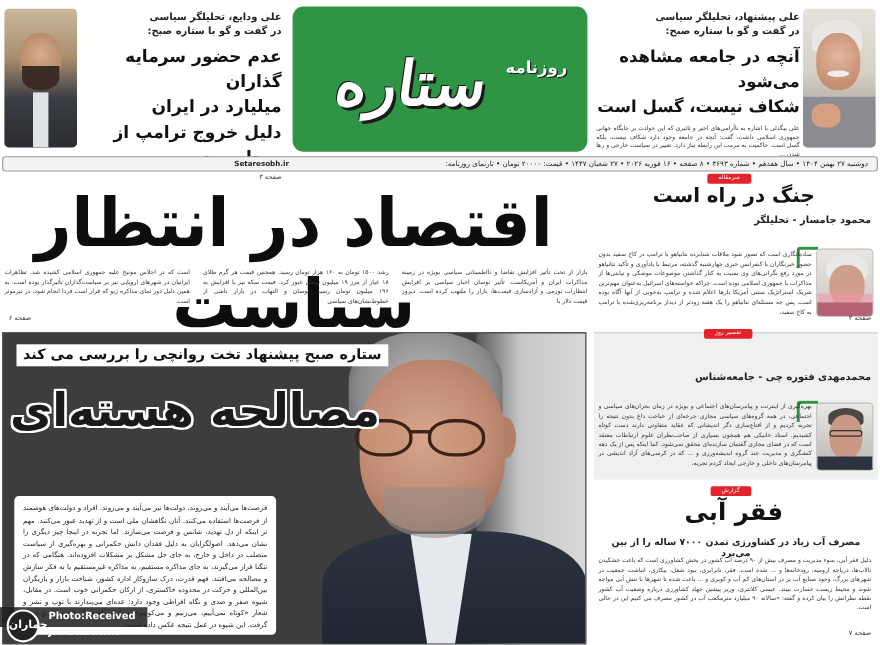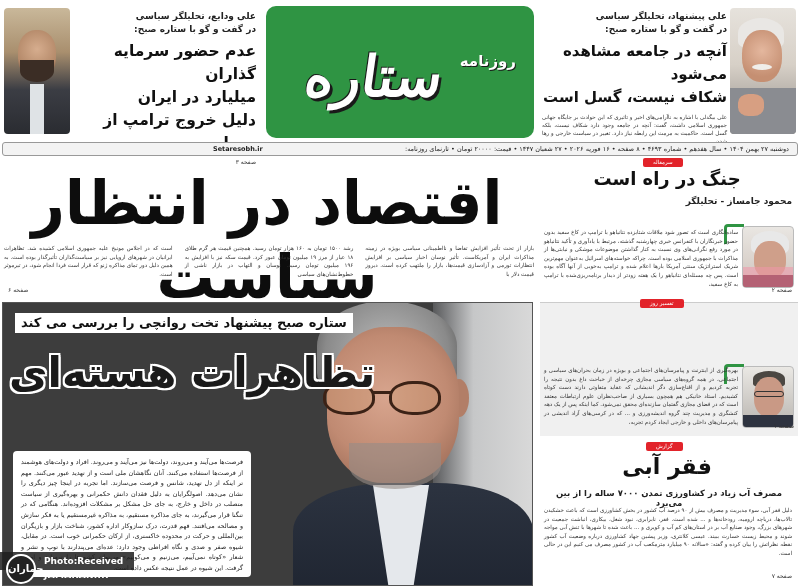--- a/index.html
+++ b/index.html
@@ -169,21 +169,21 @@
     <div class="ear"></div>
     <div class="face"></div>
     <div class="beard"></div>
     <div class="glasses">
       <div class="lens l1"></div>
       <div class="bridge"></div>
       <div class="lens l2"></div>
     </div>
   </div>
   <div class="kicker">ستاره صبح پیشنهاد تخت روانچی را بررسی می کند</div>
-  <div class="title">تظاهرات هسته‌ای</div>
+  <div class="title">مصالحه هسته‌ای</div>
   <div class="body-box">فرصت‌ها می‌آیند و می‌روند، دولت‌ها نیز می‌آیند و می‌روند. افراد و دولت‌های هوشمند از فرصت‌ها استفاده می‌کنند. آنان نگاهشان ملی است و از تهدید عبور می‌کنند. مهم تر اینکه از دل تهدید، شانس و فرصت می‌سازند. اما تجربه در اینجا چیز دیگری را نشان می‌دهد. اصولگرایان به دلیل فقدان دانش حکمرانی و بهره‌گیری از سیاست متصلب در داخل و خارج، به جای حل مشکل بر مشکلات افزوده‌اند. هنگامی که در تنگنا قرار می‌گیرند، به جای مذاکره مستقیم، به مذاکره غیرمستقیم یا به فکر سازش و مصالحه می‌افتند. فهم قدرت، درک سازوکار اداره کشور، شناخت بازار و بازیگران بین‌المللی و حرکت در محدوده خاکستری، از ارکان حکمرانی خوب است. در مقابل، شیوه صفر و صدی و نگاه افراطی وجود دارد: عده‌ای می‌پندارند با توپ و تشر و شعار «کوتاه نمی‌آییم، می‌زنیم و می‌کوبیم» می‌توان کشورها را ترساند و امتیاز گرفت. این شیوه در عمل نتیجه عکس داده است.</div>
 </div>
 
 <div class="abs watermark">
   <div class="badge">جماران</div>
   <div class="l1">Photo:Received</div>
   <div class="l2">JAMARAN.IR</div>
 </div>
 
 <div class="abs rcol">
@@ -196,20 +196,21 @@
     <div class="hair"></div>
     <div class="face"></div>
     <div class="coat"></div>
     <div class="pink-overlay"></div>
   </div>
   <div class="r-body" style="right:60px; top:70px; width:194px;">ساده‌انگاری است که تصور شود ملاقات شتابزده نتانیاهو با ترامپ در کاخ سفید بدون حضور خبرنگاران با کنفرانس خبری چهارشنبه گذشته، مرتبط با یادآوری و تأکید نتانیاهو در مورد رفع نگرانی‌های وی نسبت به کنار گذاشتن موضوعات موشکی و نیابتی‌ها از مذاکرات با جمهوری اسلامی بوده است. چراکه خواسته‌های اسرائیل به‌عنوان مهم‌ترین شریک استراتژیک سنتی آمریکا بارها اعلام شده و ترامپ به‌خوبی از آنها آگاه بوده است. پس چه مسئله‌ای نتانیاهو را یک هفته زودتر از دیدار برنامه‌ریزی‌شده با ترامپ به کاخ سفید،</div>
   <div class="r-page" style="right:6px; top:128px;">صفحه ۲</div>
 
   <div class="section-panel" style="top:144px; height:134px;"></div>
   <div class="section-tag" style="left:100px; top:141px;">تفسیر روز</div>
+  <div class="r-byline" style="right:6px; top:180px; width:240px;">محمدمهدی فتوره چی - جامعه‌شناس</div>
   <div class="green-corner" style="right:54px; top:206px;"></div>
   <div class="r-photo photo-b" style="right:4px; top:208px;">
     <div class="hair"></div>
     <div class="face"></div>
     <div class="glasses"></div>
     <div class="coat"></div>
   </div>
   <div class="r-body" style="right:60px; top:208px; width:194px;">بهره‌گیری از اینترنت و پیامرسان‌های اجتماعی و بویژه در زمان بحران‌های سیاسی و اجتماعی، در همه گروه‌های سیاسی مجازی چرخه‌ای از خباحت داغ بدون نتیجه را تجربه کردیم و از اقناع‌سازی دگر اندیشانی که عقاید متفاوتی دارند دست کوتاه کشیدیم. استاد خانیکی هم همچون بسیاری از صاحب‌نظران علوم ارتباطات معتقد است که در فضای مجازی گفتمان سازنده‌ای محقق نمی‌شود. کما اینکه پس از یک دهه کنشگری و مدیریت چند گروه اندیشه‌ورزی و ... که در کرسی‌های آزاد اندیشی در پیامرسان‌های داخلی و خارجی ایجاد کردم تجربه،</div>
   <div class="r-page" style="right:4px; top:264px;">صفحه ۱</div>
 

